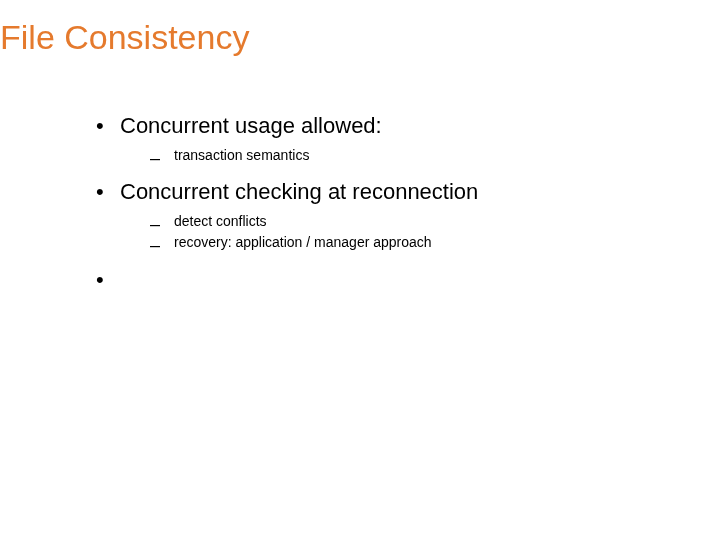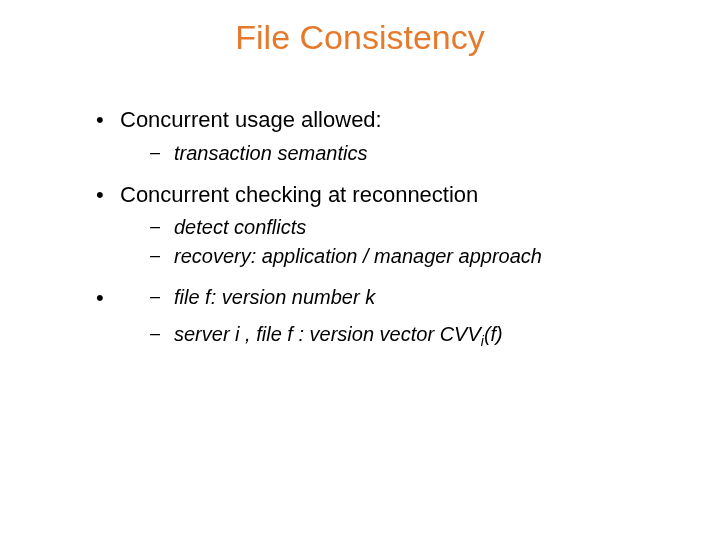--- a/index.html
+++ b/index.html
@@ -15,28 +15,27 @@
     width: 720px;
     height: 540px;
     position: relative;
     box-sizing: border-box;
   }
   .title {
     position: absolute;
     top: 18px;
     left: 0;
     width: 100%;
-    text-align: center;
     font-size: 34px;
     color: #e57a2d;
     font-weight: 400;
   }
   .body {
     position: absolute;
-    top: 106px;
+    top: 112px;
     left: 92px;
     right: 60px;
   }
   ul.level1 {
     list-style: none;
     margin: 0;
     padding: 0;
   }
   ul.level1 > li {
     font-size: 22px;
@@ -51,26 +50,25 @@
     left: 4px;
     top: 0;
     font-size: 22px;
   }
   ul.level2 {
     list-style: none;
     margin: 6px 0 14px 0;
     padding: 0;
   }
   ul.level2 > li {
-    font-size: 20px;
+    font-size: 14px;
     line-height: 1.35;
     position: relative;
     padding-left: 54px;
     margin-bottom: 2px;
-    font-style: italic;
   }
   ul.level2 > li::before {
     content: "–";
     position: absolute;
     left: 30px;
     top: 0;
     font-size: 18px;
   }
   .sub {
     font-size: 0.7em;
@@ -99,24 +97,17 @@
 
       <li>
         <span>Concurrent checking at reconnection</span>
         <ul class="level2">
           <li><span>detect conflicts</span></li>
           <li><span>recovery:  application / manager approach</span></li>
         </ul>
       </li>
 
       <li>
-        <ul class="level2">
-          <li><span>file f: version number k</span></li>
-          <div class="gap"></div>
-          <li>
-            <span>server i , file f : version vector CVV</span><span class="sub">i</span><span>(f)</span>
-          </li>
-        </ul>
       </li>
 
     </ul>
   </div>
 </div>
 
 </body></html>

